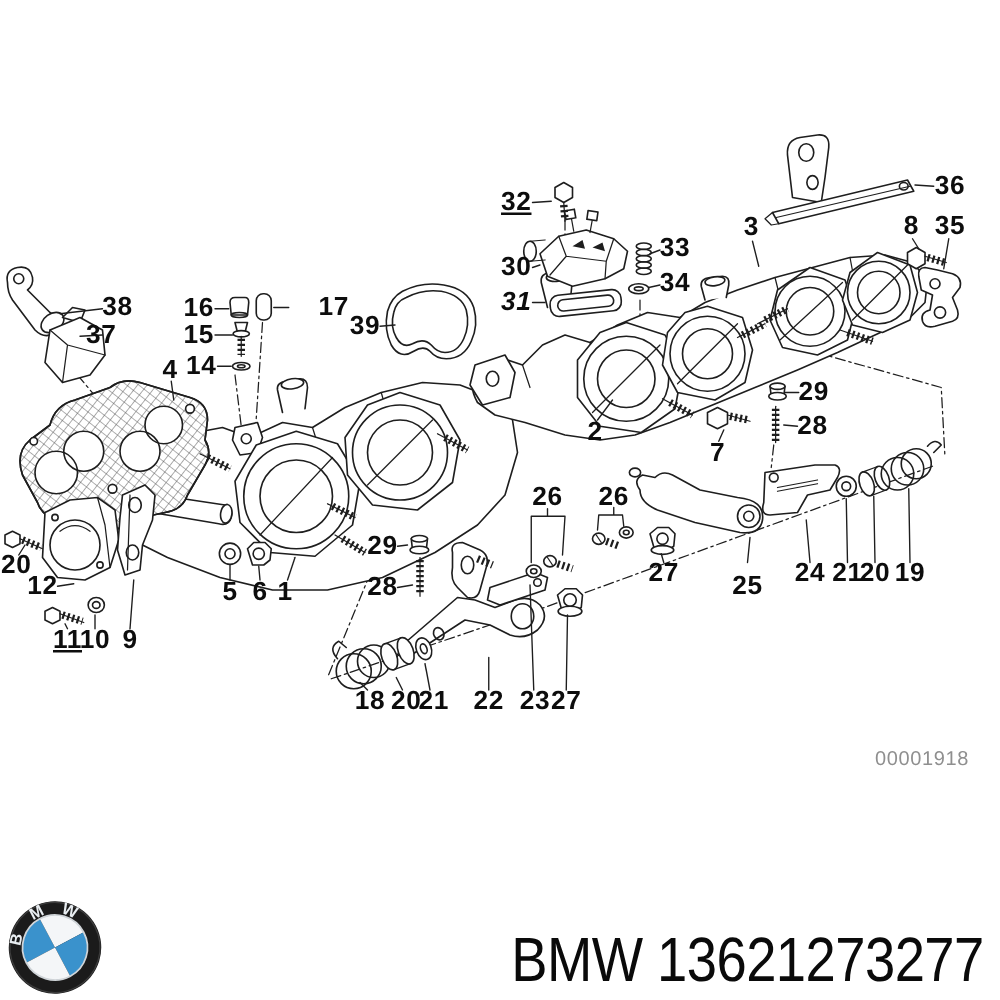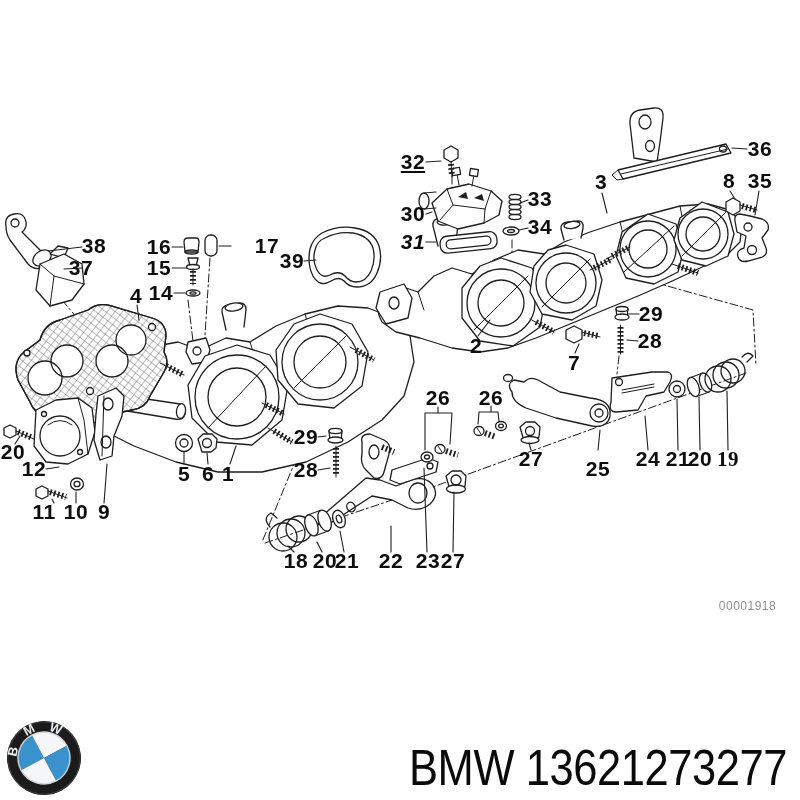--- a/index.html
+++ b/index.html
@@ -9,22 +9,22 @@
   }
   .diagram { position:absolute; left:0; top:0; width:800px; height:640px; }
   .diagram svg { position:absolute; left:0; top:0; }
   .label-layer { position:absolute; left:0; top:0; width:800px; height:640px; pointer-events:none; }
   .part-label {
     position:absolute; transform:translate(-50%,-50%);
     font-weight:bold; font-size:21px; color:#0d0d0d; white-space:nowrap;
     letter-spacing:0.5px;
   }
   .watermark {
-    position:absolute; left:700px; top:599px; width:95px; text-align:center;
-    font-size:12px; color:#8f8f8f; letter-spacing:0.5px;
+    position:absolute; left:700px; top:599px; width:95px; text-align:left;
+    font-size:16px; color:#8f8f8f; letter-spacing:0.5px;
   }
   .part-number {
     position:absolute; left:409px; top:739px;
     font-size:50px; color:#0a0a0a; letter-spacing:-0.5px; white-space:nowrap;
     transform:scaleX(0.87); transform-origin:left top;
   }
   .logo { position:absolute; left:2px; top:716px; width:84px; height:84px; }
 
   
   .art { stroke:#1e1e1e; fill:none; stroke-width:1.3; stroke-linecap:round; stroke-linejoin:round; }
@@ -457,27 +457,27 @@
         <div class="part-label" style="left: 574px; top: 363px;">7</div>
         <div class="part-label" style="left: 651px; top: 314px;">29</div>
         <div class="part-label" style="left: 650px; top: 341px;">28</div>
         <div class="part-label" style="left: 438px; top: 398px;">26</div>
         <div class="part-label" style="left: 491px; top: 398px;">26</div>
         <div class="part-label" style="left: 531px; top: 459px;">27</div>
         <div class="part-label" style="left: 598px; top: 469px;">25</div>
         <div class="part-label" style="left: 648px; top: 459px;">24</div>
         <div class="part-label" style="left: 678px; top: 459px;">21</div>
         <div class="part-label" style="left: 700px; top: 459px;">20</div>
-        <div class="part-label" style="left: 728px; top: 459px; font-family: Liberation Serif, serif;">19</div>
+        <div class="part-label" style="left: 728px; top: 459px;">19</div>
         <div class="part-label" style="left: 13px; top: 452px;">20</div>
         <div class="part-label" style="left: 34px; top: 469px;">12</div>
         <div class="part-label" style="left: 184px; top: 474px;">5</div>
         <div class="part-label" style="left: 208px; top: 474px;">6</div>
         <div class="part-label" style="left: 228px; top: 474px;">1</div>
-        <div class="part-label" style="left: 44px; top: 512px;">11</div>
+        <div class="part-label" style="left: 54px; top: 512px; text-decoration: underline;">11</div>
         <div class="part-label" style="left: 76px; top: 512px;">10</div>
         <div class="part-label" style="left: 104px; top: 512px;">9</div>
         <div class="part-label" style="left: 306px; top: 437px;">29</div>
         <div class="part-label" style="left: 306px; top: 470px;">28</div>
         <div class="part-label" style="left: 296px; top: 561px;">18</div>
         <div class="part-label" style="left: 325px; top: 561px;">20</div>
         <div class="part-label" style="left: 347px; top: 561px;">21</div>
         <div class="part-label" style="left: 391px; top: 561px;">22</div>
         <div class="part-label" style="left: 428px; top: 561px;">23</div>
         <div class="part-label" style="left: 453px; top: 561px;">27</div>

